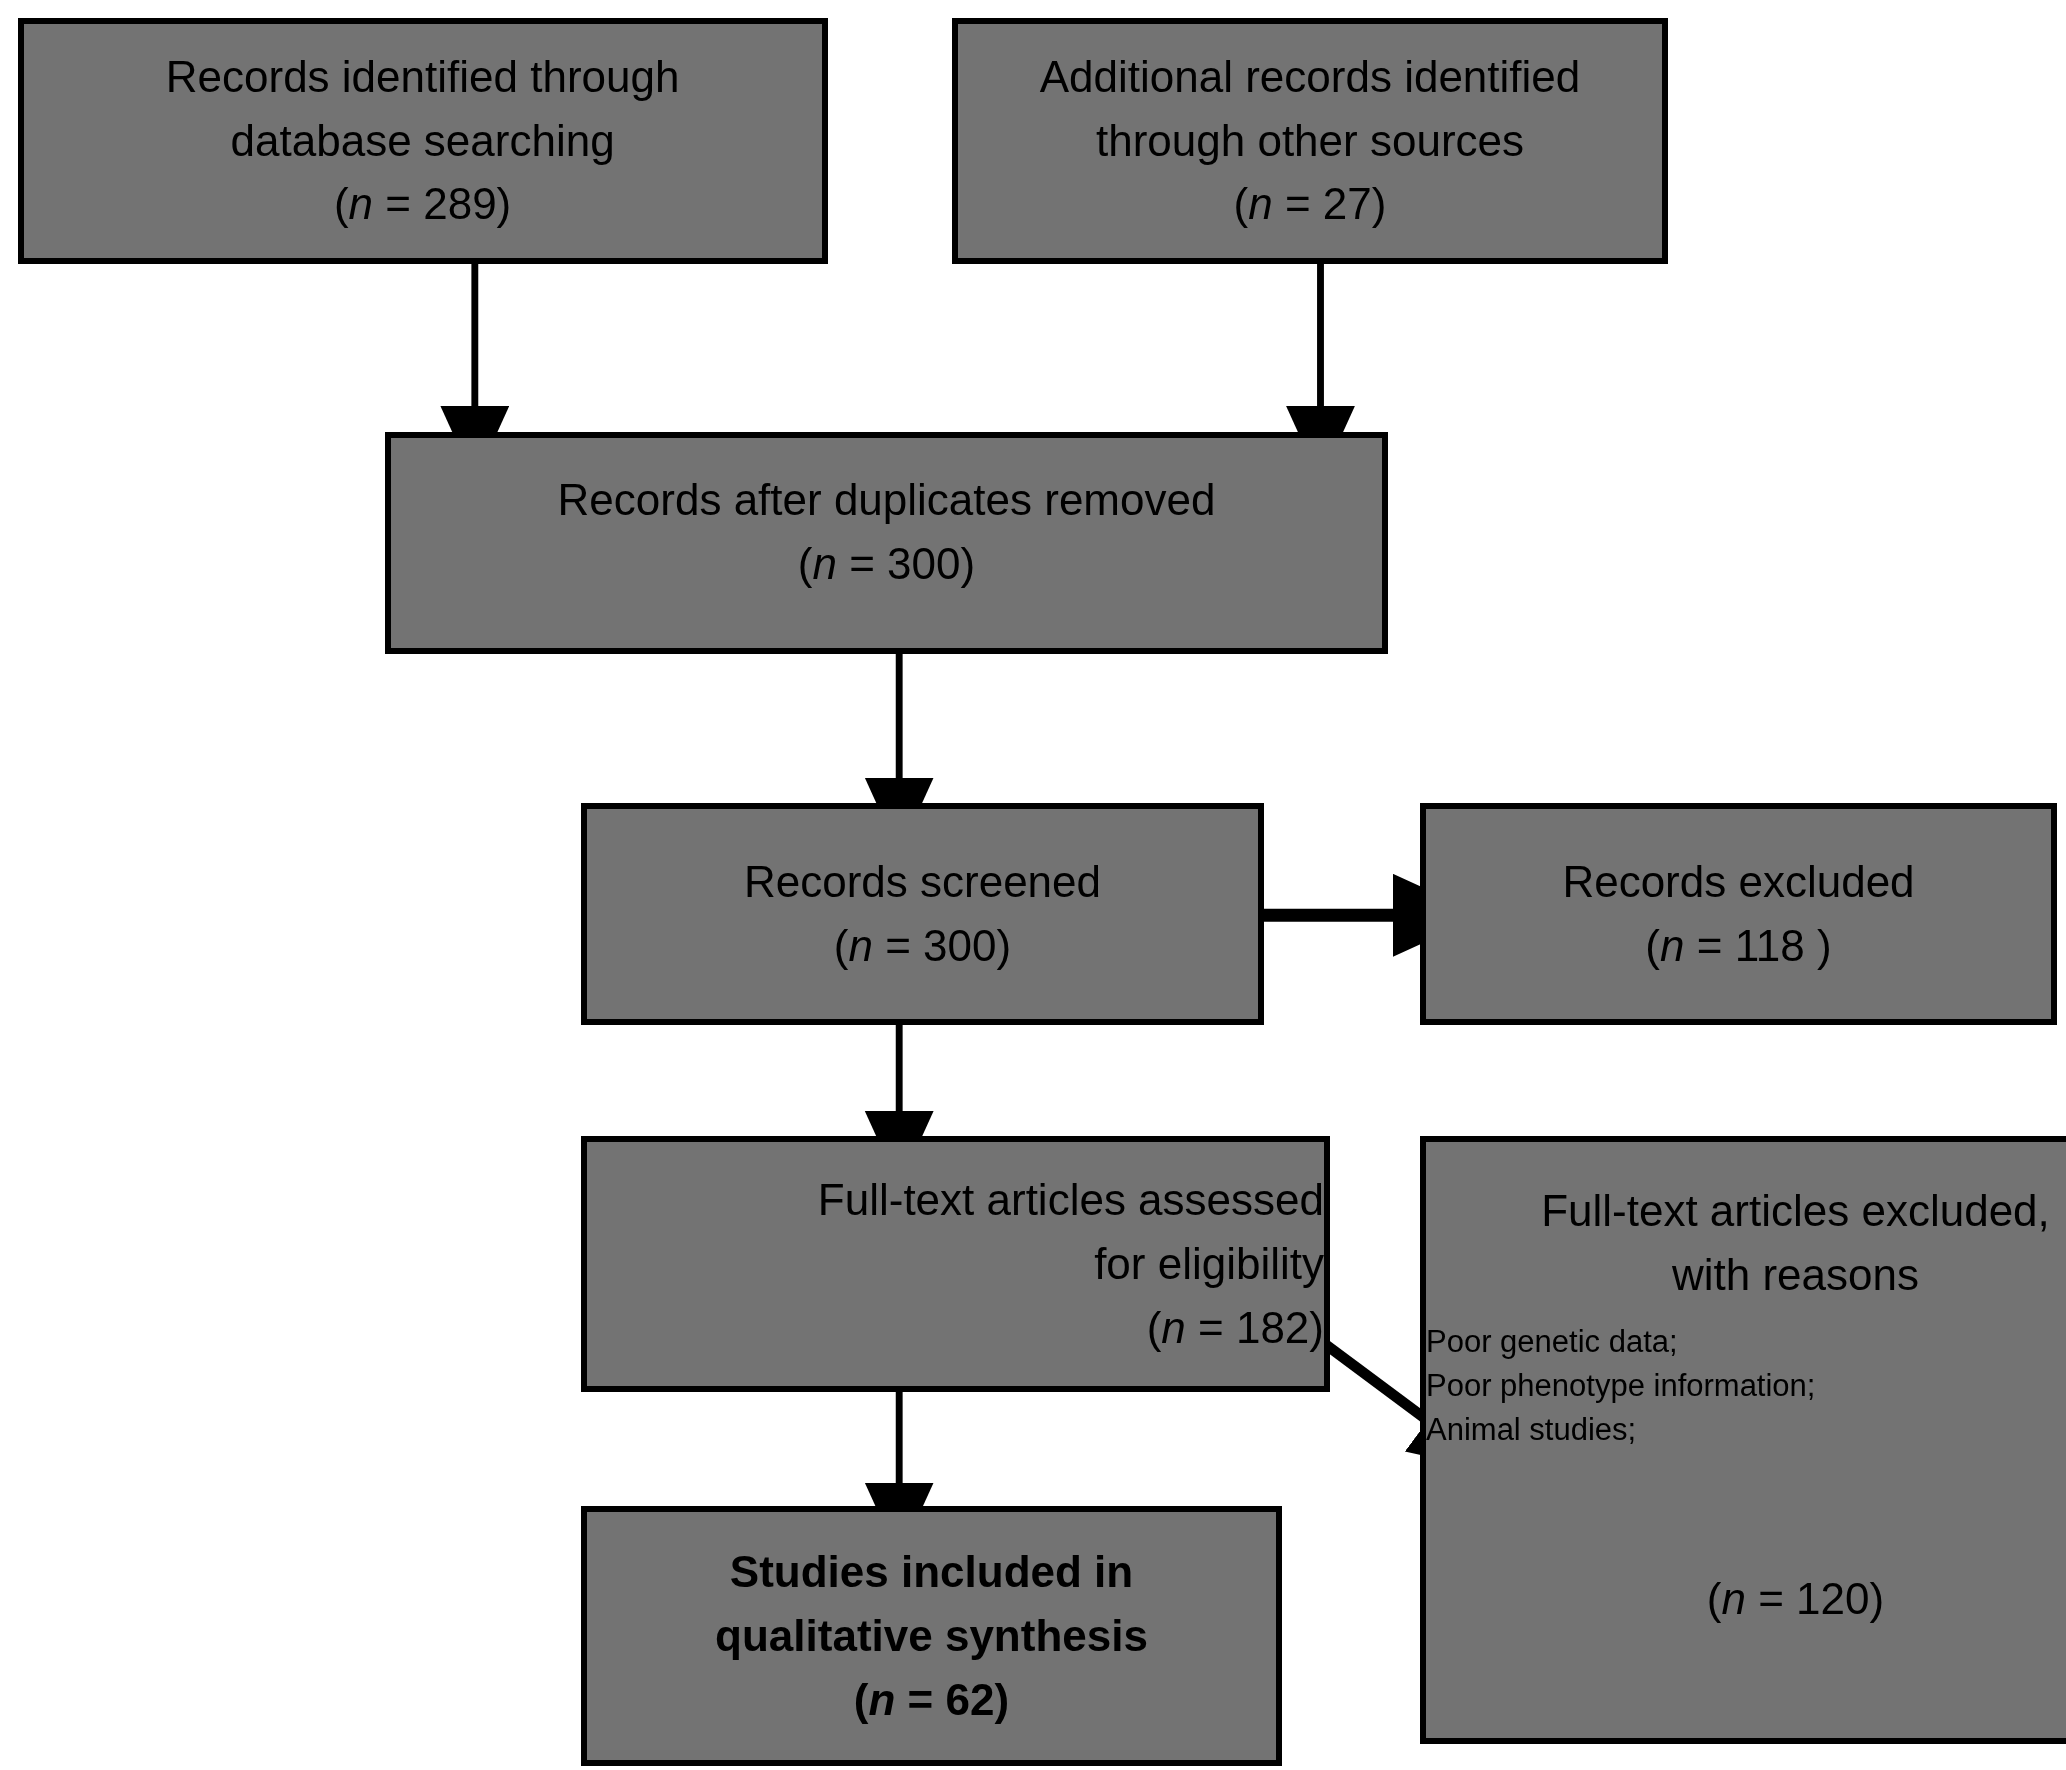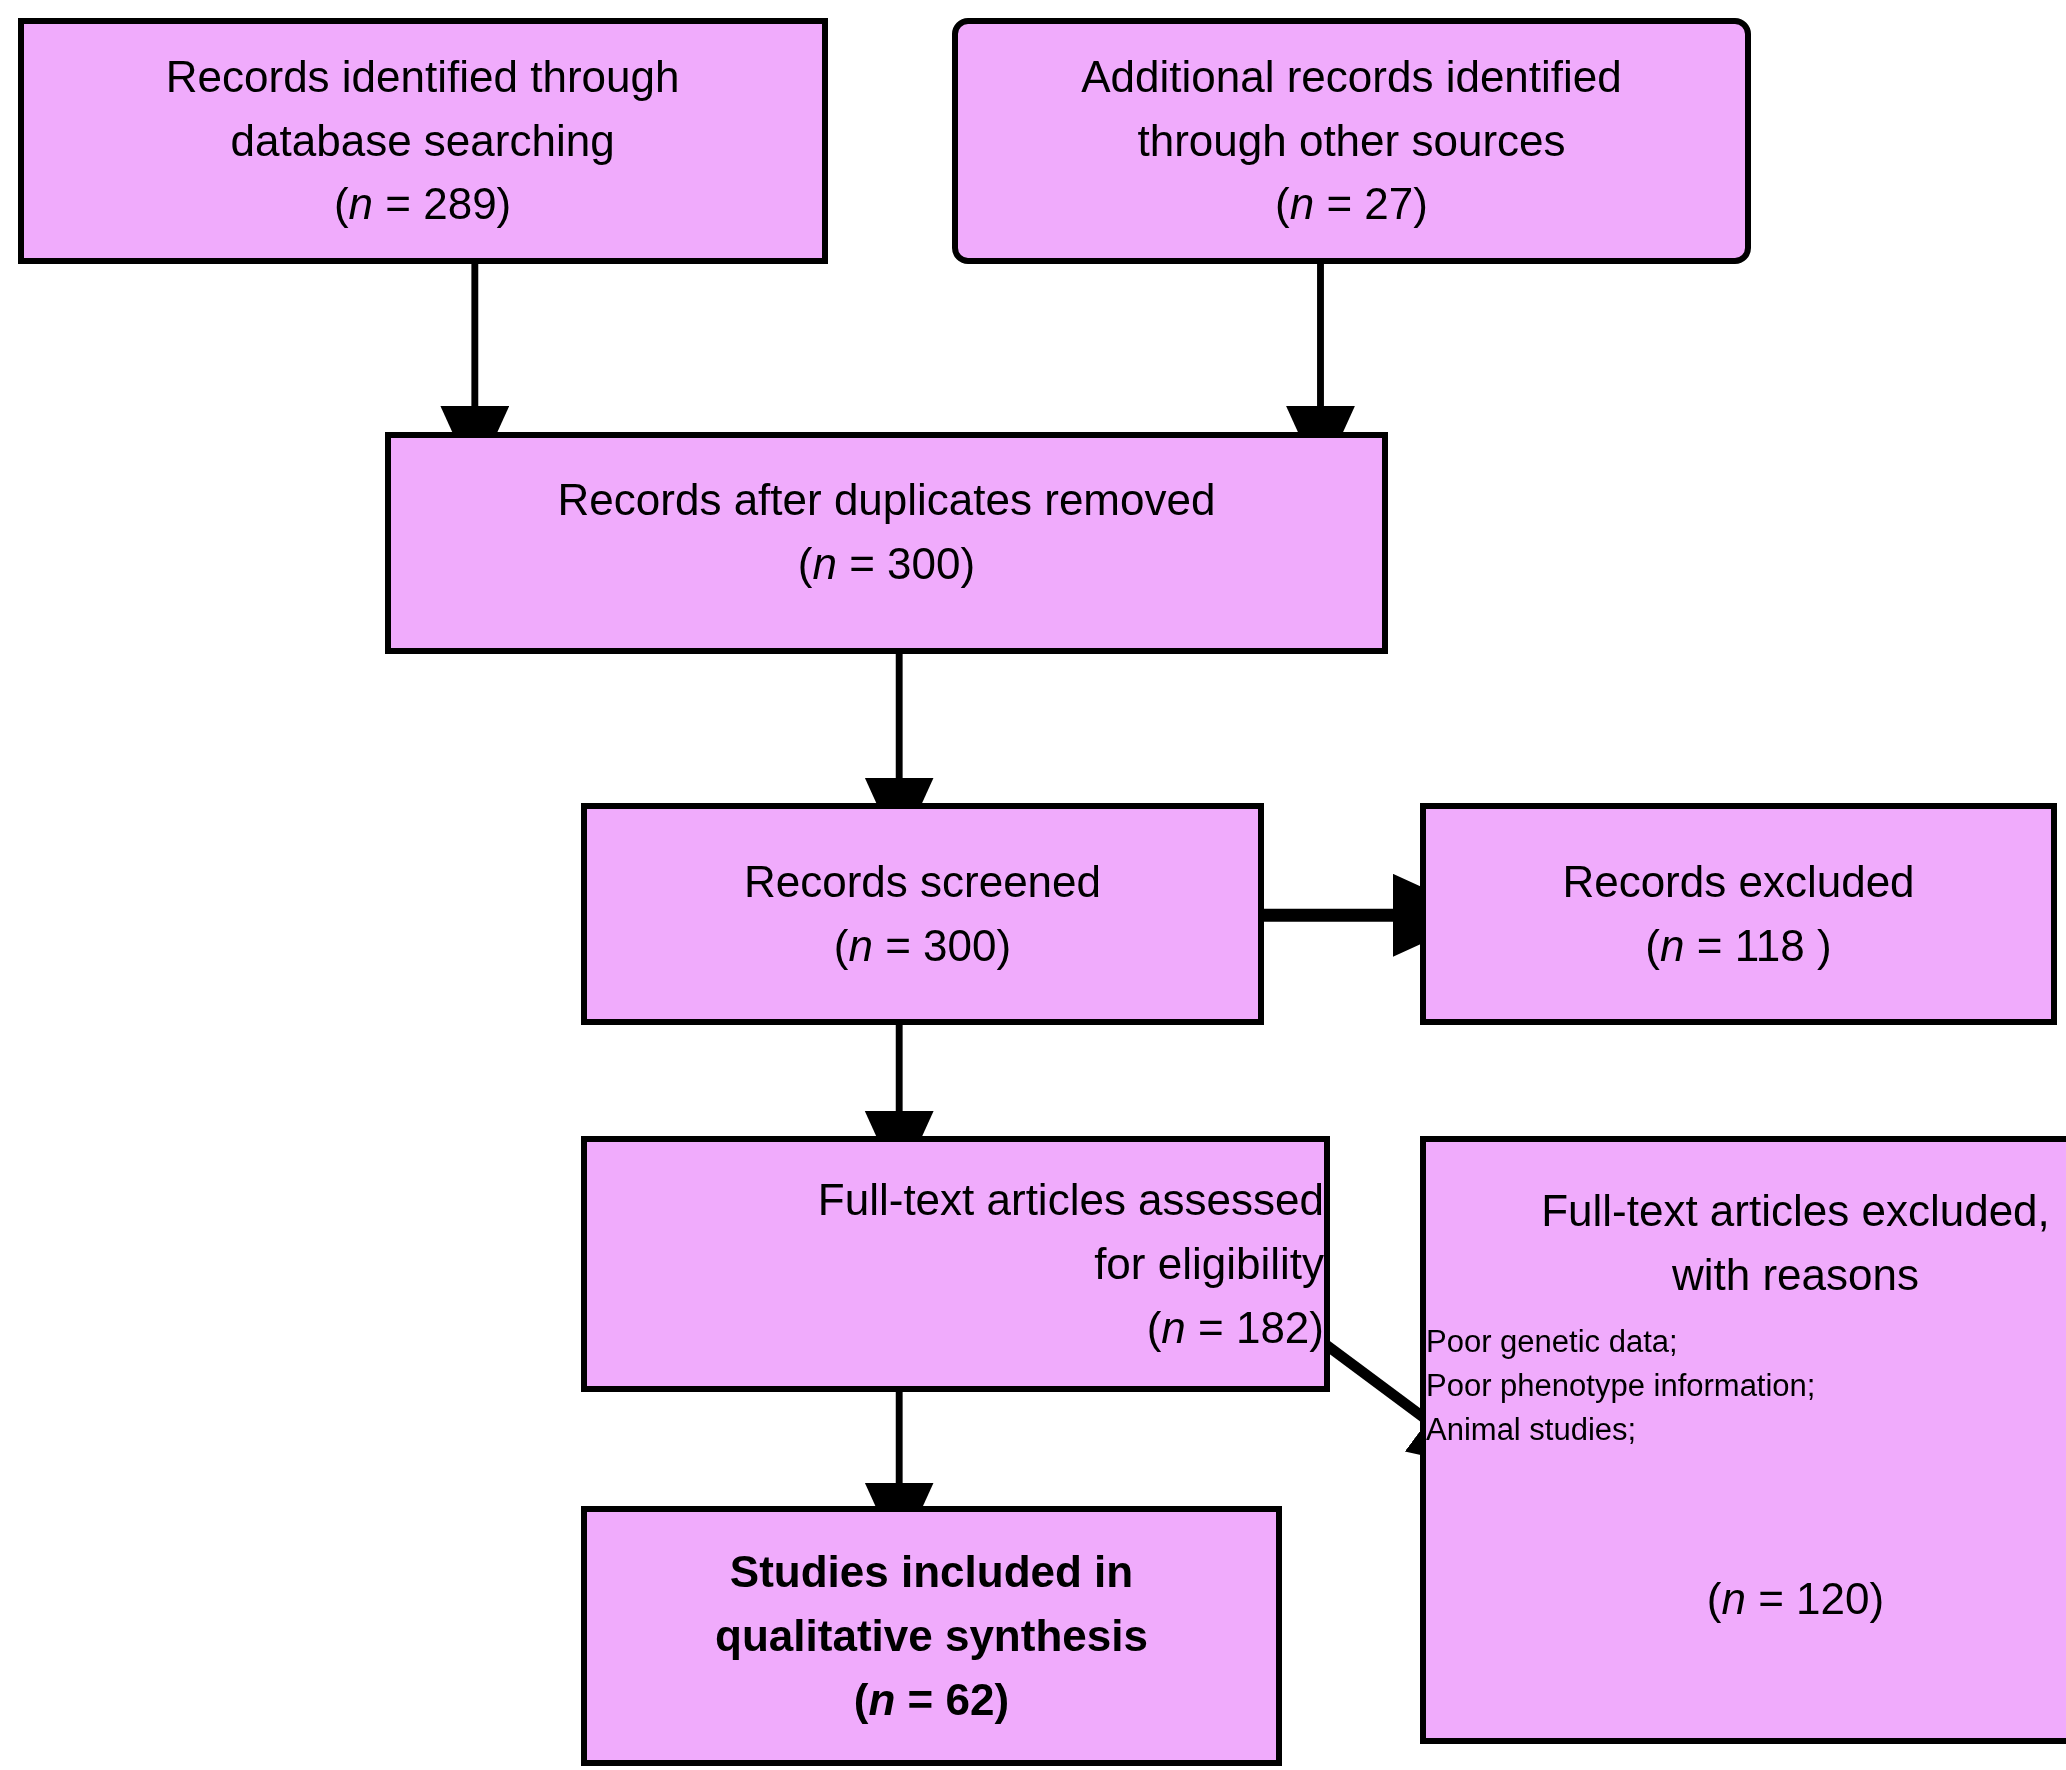--- a/index.html
+++ b/index.html
@@ -19,21 +19,21 @@
     position: absolute;
     left: 0;
     top: 0;
     width: 2066px;
     height: 1771px;
   }
   .node-box {
     position: absolute;
     box-sizing: border-box;
     border: 6.9px solid #000000;
-    background: #f0abfc;
+    background: #737373;
     display: flex;
     flex-direction: column;
     align-items: center;
     justify-content: center;
     text-align: center;
     color: #000000;
   }
   .n-line {
     font-size: 44px;
     line-height: 1.45;
@@ -90,21 +90,21 @@
 
     <line x1="1176" y1="1820" x2="1176" y2="1948" stroke="#000000" stroke-width="9" marker-end="url(#arrowThin)"></line>
   </svg>
 
   <div class="node-box" style="left:17.6px; top:17.6px; width:810px; height:246px;">
     <div class="n-line">Records identified through</div>
     <div class="n-line">database searching</div>
     <div class="n-line"><span>(</span><i>n</i><span> = 289)</span></div>
   </div>
 
-  <div class="node-box" style="left:952px; top:17.6px; width:799px; height:246px;border-radius:16px;">
+  <div class="node-box" style="left:952px; top:17.6px; width:716px; height:246px;">
     <div class="n-line">Additional records identified</div>
     <div class="n-line">through other sources</div>
     <div class="n-line"><span>(</span><i>n</i><span> = 27)</span></div>
   </div>
 
   <div class="node-box box-top-align" style="left:385px; top:432px; width:1003px; height:222px; padding-top:30px;">
     <div class="n-line">Records after duplicates removed</div>
     <div class="n-line"><span>(</span><i>n</i><span> = 300)</span></div>
   </div>
 

